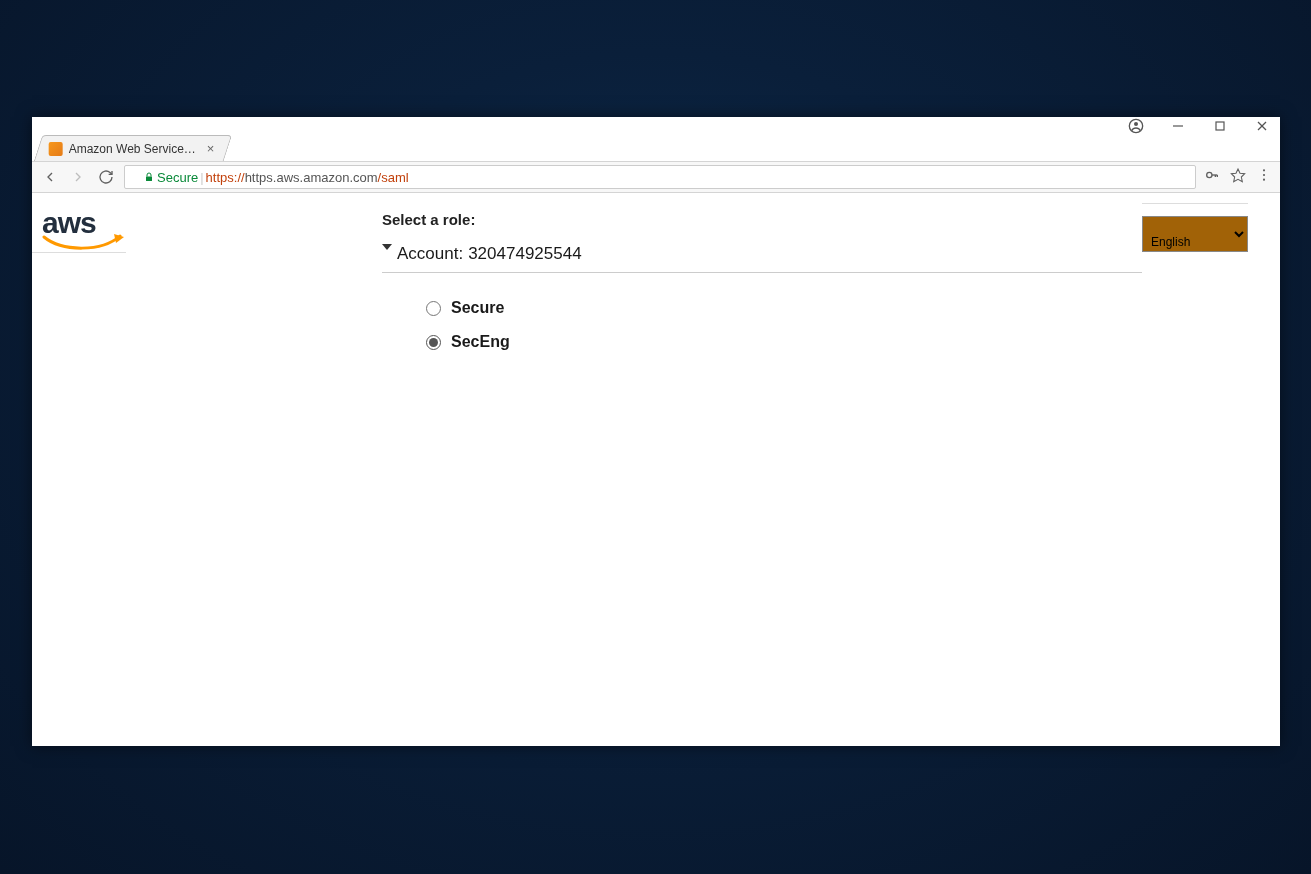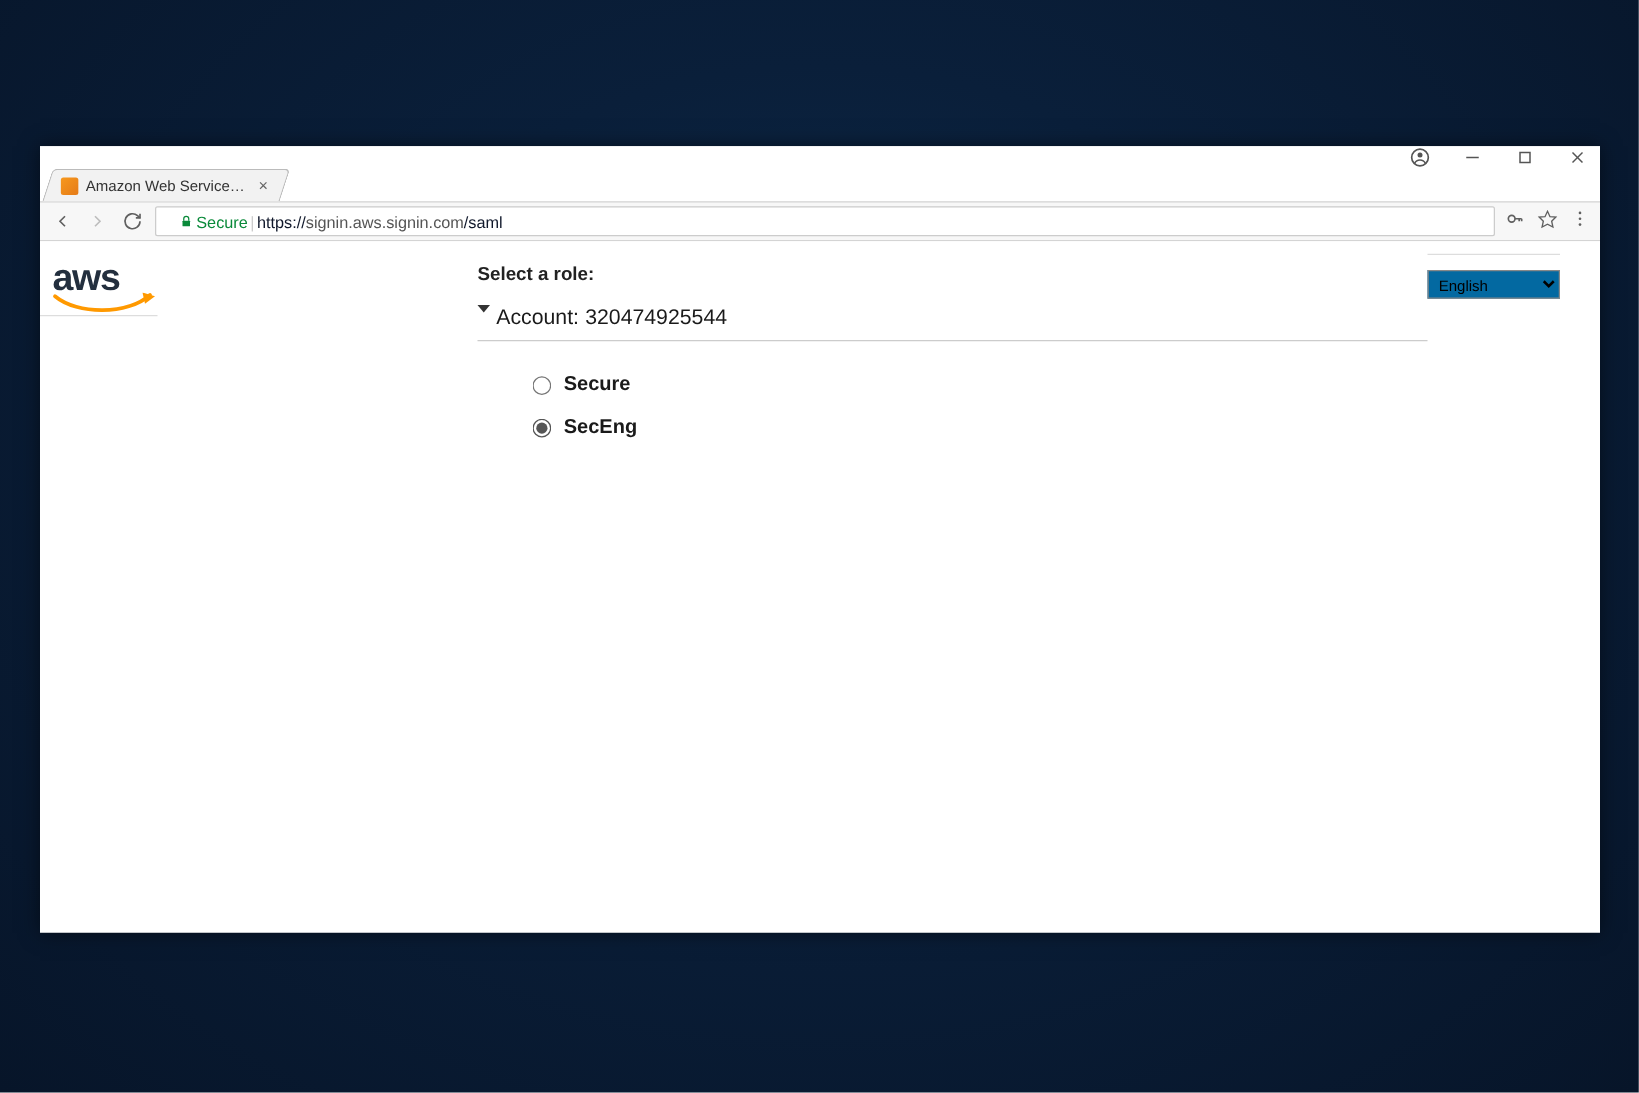--- a/index.html
+++ b/index.html
@@ -125,21 +125,21 @@
     padding: 0 18px;
     gap: 2px;
     font-size: 13px;
     color: #333;
   }
   .lock-icon { color: #0a8a3a; display:flex; align-items:center;}
   .lock-icon svg { width: 12px; height: 12px; }
   .secure-label { color: #0a8a3a; font-size: 13px; }
   .url-sep { color: #ccc; }
   .url-text { color: #555; }
-  .url-text .dim { color: #0f172a; }
+  .url-text .dim { color: #c2410c; }
   .addr-right { display: flex; align-items: center; gap: 10px; color:#606060; }
   .addr-right svg { width: 16px; height: 16px; }
 
   
   .page {
     flex: 1;
     background: #fff;
     overflow: auto;
     display: flex;
     flex-direction: row;
@@ -232,24 +232,24 @@
   .footer {
     border-top: 1px solid #ddd;
     padding: 12px 0;
     text-align: center;
     font-size: 11px;
     color: #444;
     margin-top: 10px;
   }
   .footer select {
     font-size: 12px;
-    padding: 4px 40px 1px 4px;
+    padding: 17px 40px 1px 4px;
     margin-bottom: 8px;
     border: 1px solid #888;
-    background: #0369a1;
+    background: #a16207;
   }
   .footer .links a {
     color: #333;
     text-decoration: underline;
     margin-right: 2px;
   }
   .footer .copy { margin-left: 2px; }
 </style>
 </head>
 <body>
@@ -313,21 +313,21 @@
     <div class="url-box">
       <span class="lock-icon">
         <svg viewBox="0 0 24 24" fill="currentColor">
             <rect x="6" y="11" width="12" height="9" rx="1"></rect>
             <path d="M8 11V8a4 4 0 0 1 8 0v3" fill="none" stroke="currentColor" stroke-width="2"></path>
           </svg>
       </span>
       <span class="secure-label">Secure</span>
       <span class="url-sep">|</span>
       <span class="url-text">
-        <span class="dim">https://</span><span>signin.aws.signin.com</span><span class="dim">/saml</span>
+        <span class="dim">https://</span><span>https.aws.amazon.com</span><span class="dim">/saml</span>
       </span>
     </div>
 
     <div class="addr-right">
       <span>
         <svg viewBox="0 0 24 24" fill="none" stroke="currentColor" stroke-width="2">
             <circle cx="8" cy="12" r="4"></circle>
             <line x1="12" y1="12" x2="20" y2="12"></line>
             <line x1="17" y1="12" x2="17" y2="15"></line>
             <line x1="20" y1="12" x2="20" y2="15"></line>

